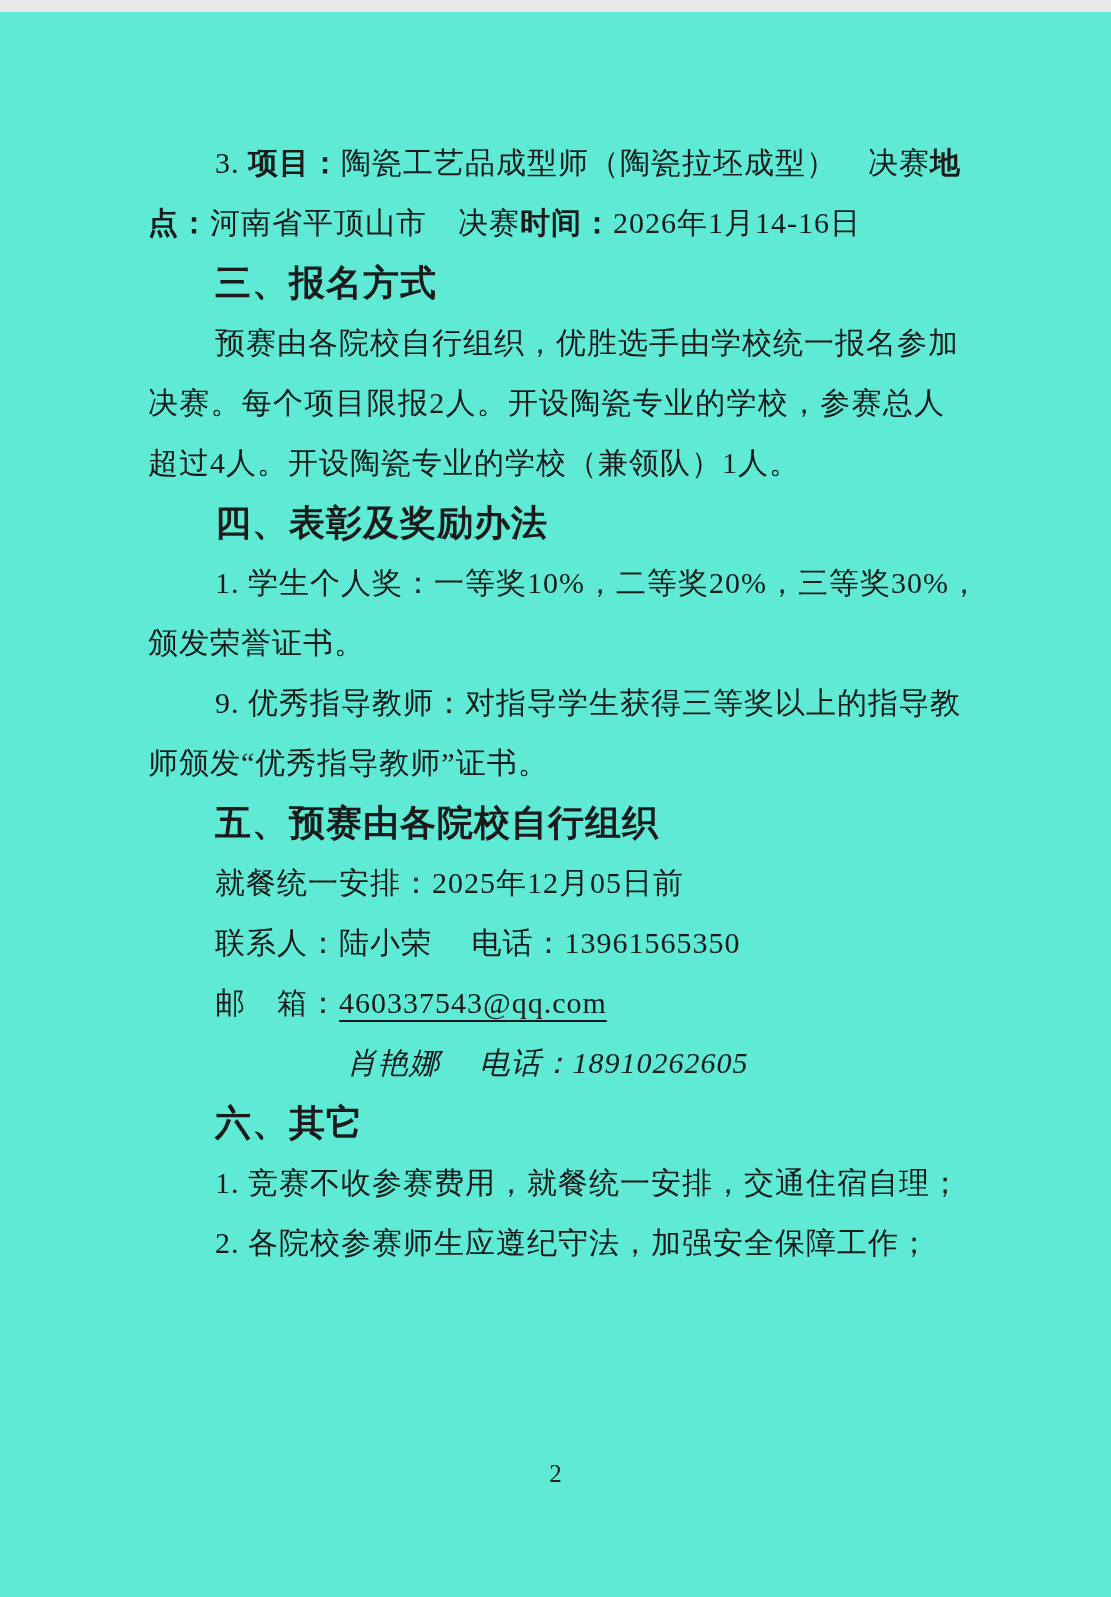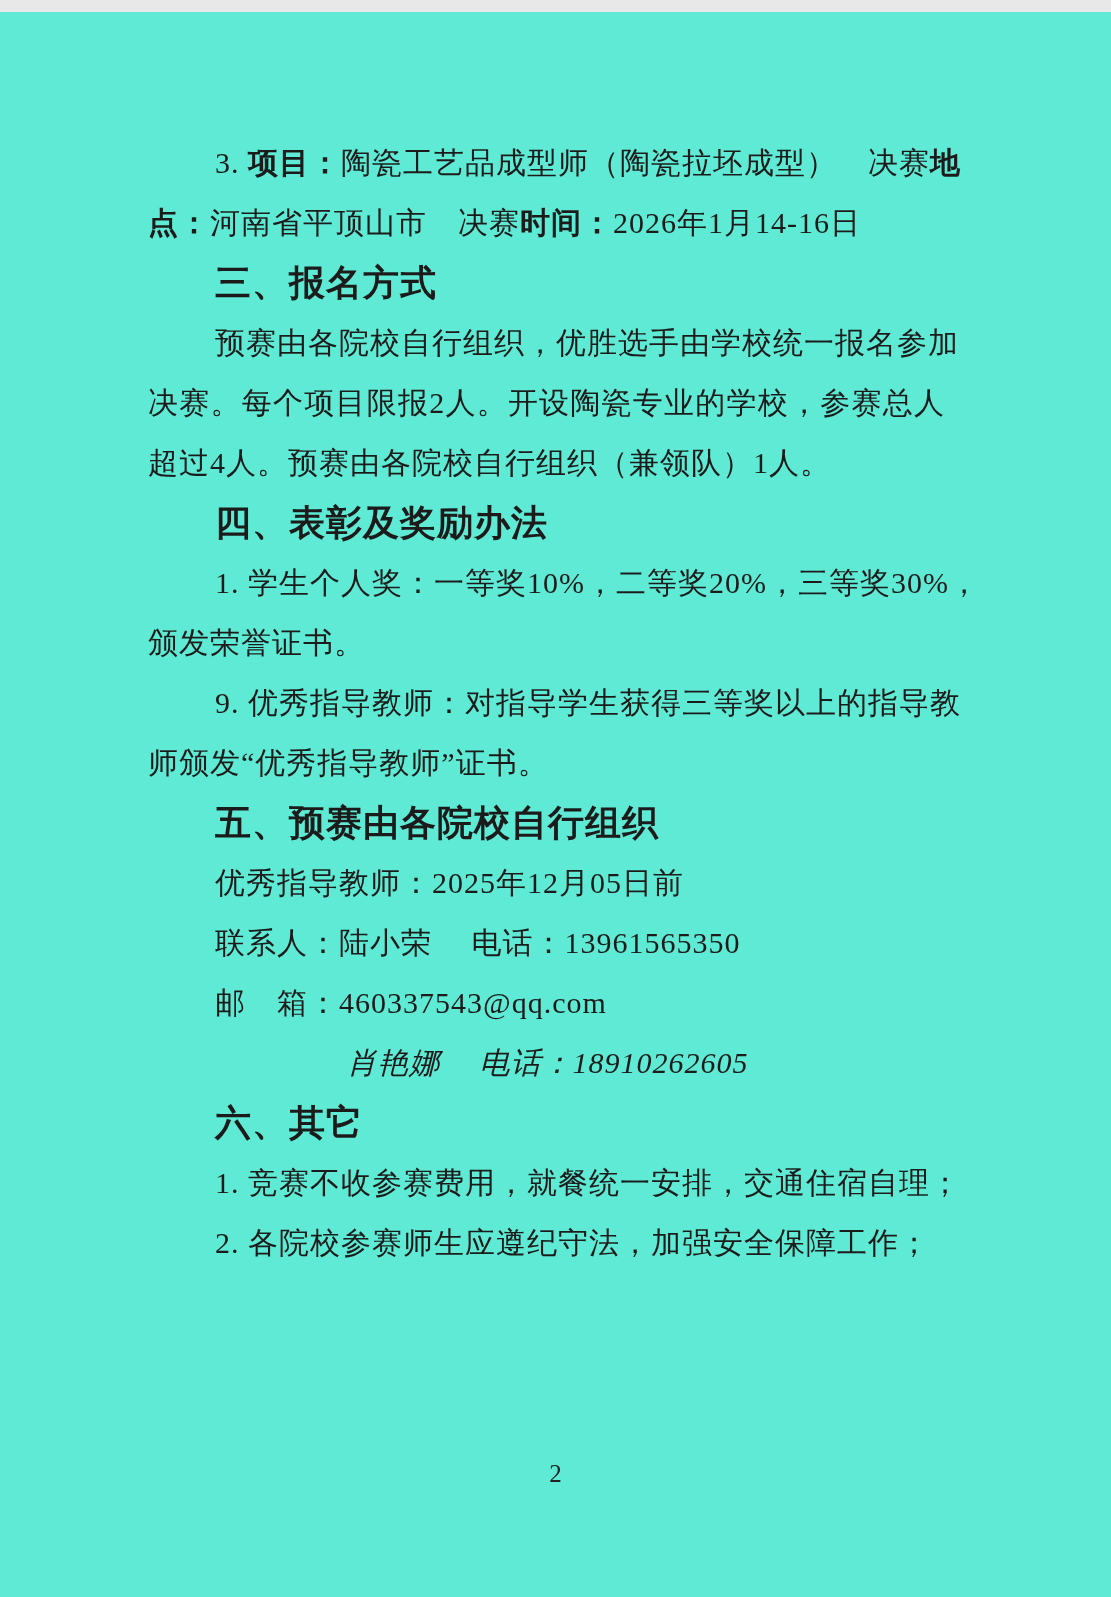--- a/index.html
+++ b/index.html
@@ -40,20 +40,21 @@
     text-justify: inter-character;
   }
   .heading {
     font-size: 36px;
   }
   .heading .seg, .seg.b {
     font-weight: 700;
     font-family: "Liberation Sans", "DejaVu Sans", sans-serif;
   }
   .seg.u {
+    text-decoration: underline;
     text-decoration-thickness: 2px;
     text-underline-offset: 7px;
   }
   .page-number {
     position: absolute;
     top: 1448px;
     left: 0;
     width: 1111px;
     text-align: center;
     font-size: 25px;
@@ -64,28 +65,28 @@
 </head>
 <body>
 
 <div class="page">
   <div class="doc-body">
       <div class="line indent1 stretch"><span class="seg">3.  </span><span class="seg b">项目：</span><span class="seg">陶瓷工艺品成型师（陶瓷拉坯成型）　决赛</span><span class="seg b">地</span></div>
       <div class="line indent0"><span class="seg b">点：</span><span class="seg">河南省平顶山市　决赛</span><span class="seg b">时间：</span><span class="seg">2026年1月14-16日</span></div>
       <div class="line indent1 heading"><span class="seg b">三、报名方式</span></div>
       <div class="line indent1 stretch"><span class="seg">预赛由各院校自行组织，优胜选手由学校统一报名参加</span></div>
       <div class="line indent0 stretch"><span class="seg">决赛。每个项目限报2人。开设陶瓷专业的学校，参赛总人</span></div>
-      <div class="line indent0"><span class="seg">超过4人。预赛由各院校自行组织（兼领队）1人。</span></div>
+      <div class="line indent0"><span class="seg">超过4人。开设陶瓷专业的学校（兼领队）1人。</span></div>
       <div class="line indent1 heading"><span class="seg b">四、表彰及奖励办法</span></div>
       <div class="line indent1 stretch"><span class="seg">1. 学生个人奖：一等奖10%，二等奖20%，三等奖30%，</span></div>
       <div class="line indent0"><span class="seg">颁发荣誉证书。</span></div>
       <div class="line indent1 stretch"><span class="seg">9. 优秀指导教师：对指导学生获得三等奖以上的指导教</span></div>
       <div class="line indent0"><span class="seg">师颁发“优秀指导教师”证书。</span></div>
       <div class="line indent1 heading"><span class="seg b">五、预赛由各院校自行组织</span></div>
-      <div class="line indent1"><span class="seg">优秀指导教师：2025年12月05日前</span></div>
+      <div class="line indent1"><span class="seg">就餐统一安排：2025年12月05日前</span></div>
       <div class="line indent1"><span class="seg">联系人：陆小荣　 电话：13961565350</span></div>
       <div class="line indent1"><span class="seg">邮　箱：</span><span class="seg u">460337543@qq.com</span></div>
       <div class="line indent2"><span class="seg">肖艳娜　 电话：18910262605</span></div>
       <div class="line indent1 heading"><span class="seg b">六、其它</span></div>
       <div class="line indent1"><span class="seg">1. 竞赛不收参赛费用，就餐统一安排，交通住宿自理；</span></div>
       <div class="line indent1"><span class="seg">2. 各院校参赛师生应遵纪守法，加强安全保障工作；</span></div>
     </div>
   <div class="page-number">2</div>
 </div>
 

